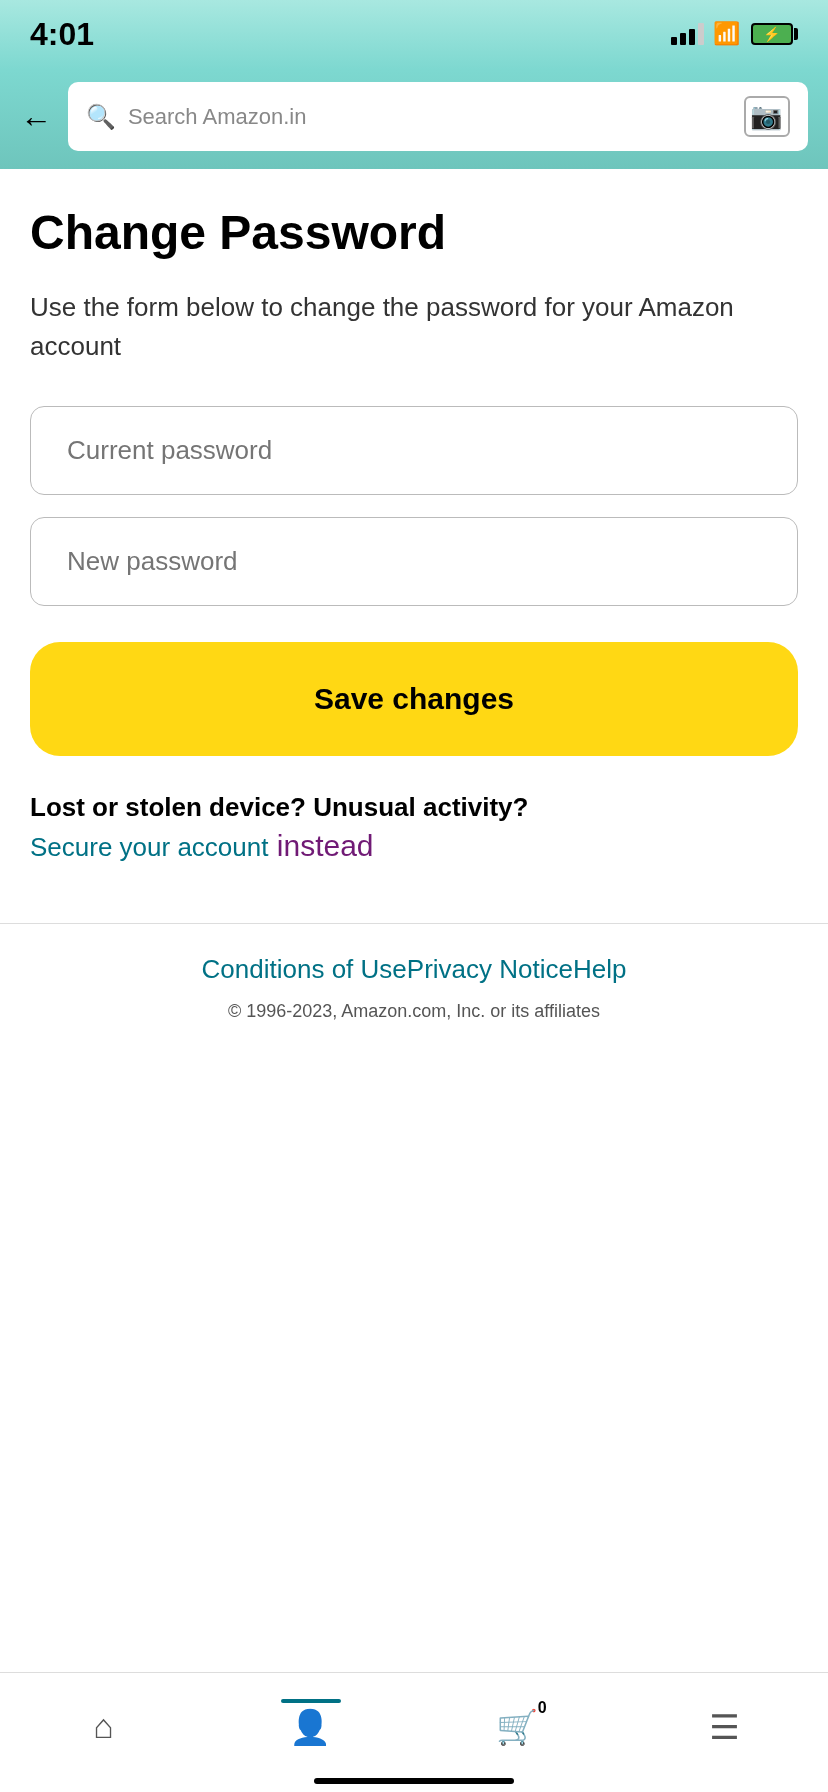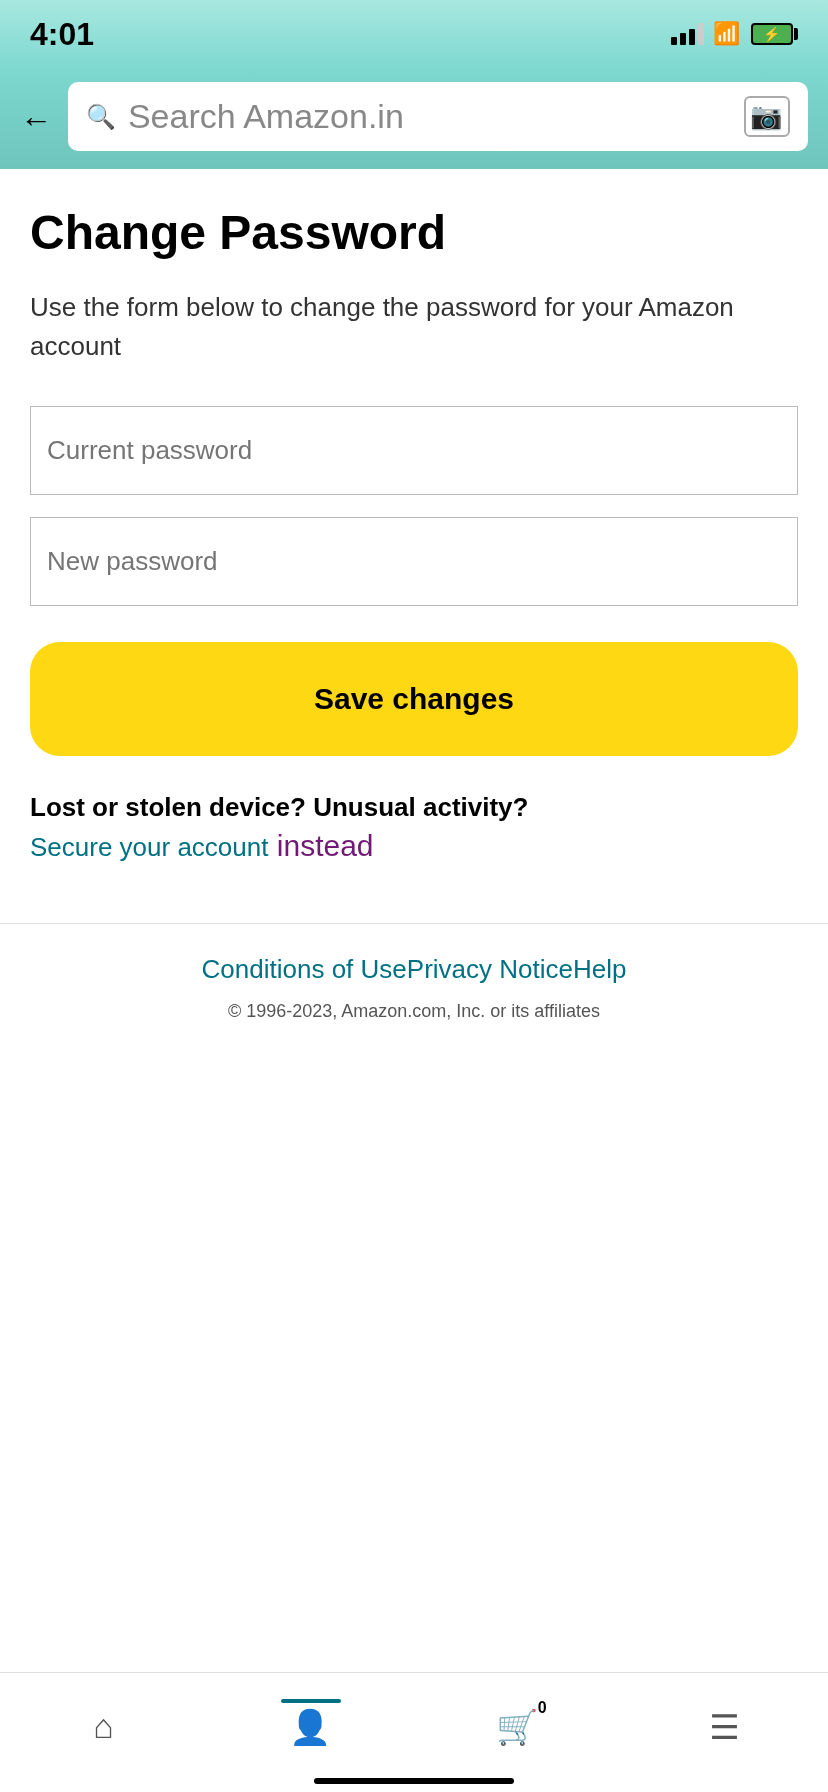--- a/index.html
+++ b/index.html
@@ -114,21 +114,21 @@
       gap: 12px;
     }
 
     .search-icon-svg {
       font-size: 24px;
       color: #555;
     }
 
     .search-placeholder {
       flex: 1;
-      font-size: 34px;
+      font-size: 22px;
       color: #888;
     }
 
     .camera-icon {
       font-size: 26px;
       color: #555;
       border: 2px solid #aaa;
       border-radius: 6px;
       padding: 3px 5px;
     }
@@ -153,25 +153,25 @@
       line-height: 1.5;
       margin-bottom: 40px;
     }
 
     .form-group {
       margin-bottom: 22px;
     }
 
     .form-input {
       width: 100%;
-      padding: 28px 16px;
+      padding: 28px 36px;
       font-size: 26px;
       color: #888;
       border: 1.5px solid #bbb;
-      border-radius: 0;
+      border-radius: 14px;
       background: #fff;
       outline: none;
     }
 
     .save-button {
       width: 100%;
       padding: 40px;
       background: #FFD814;
       border: none;
       border-radius: 30px;

